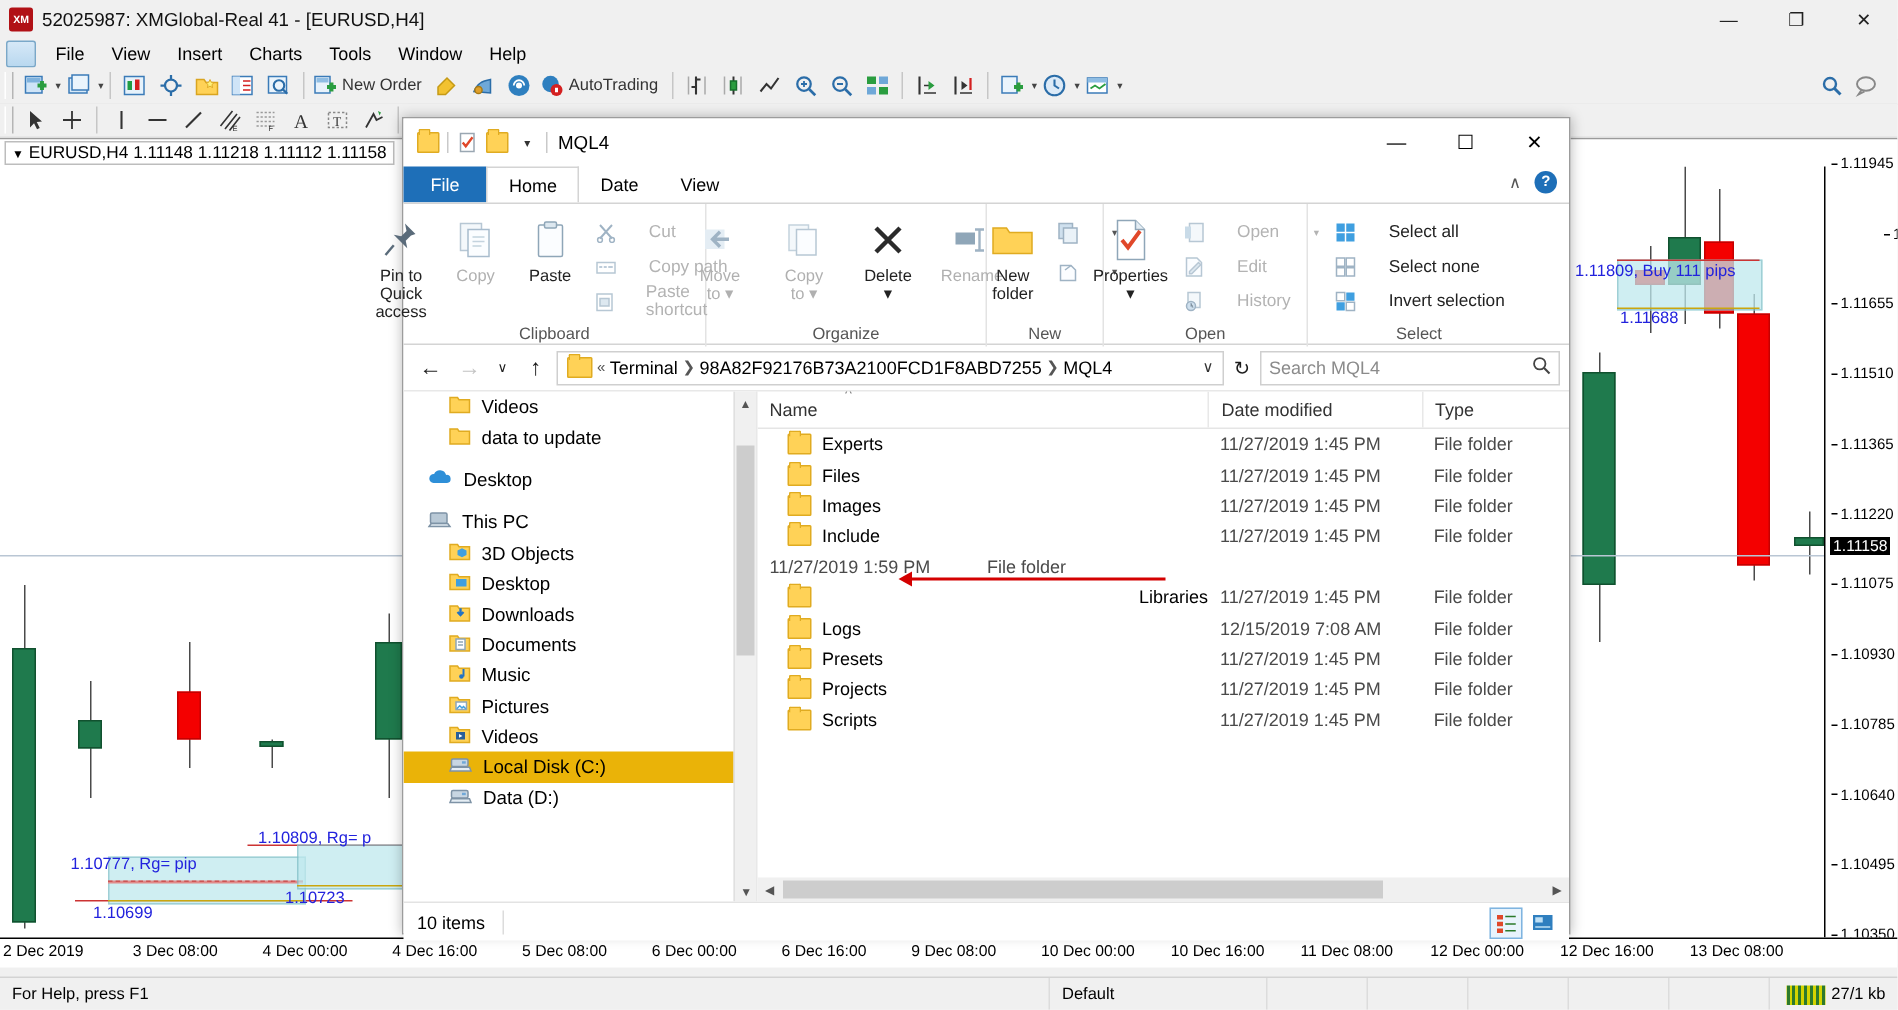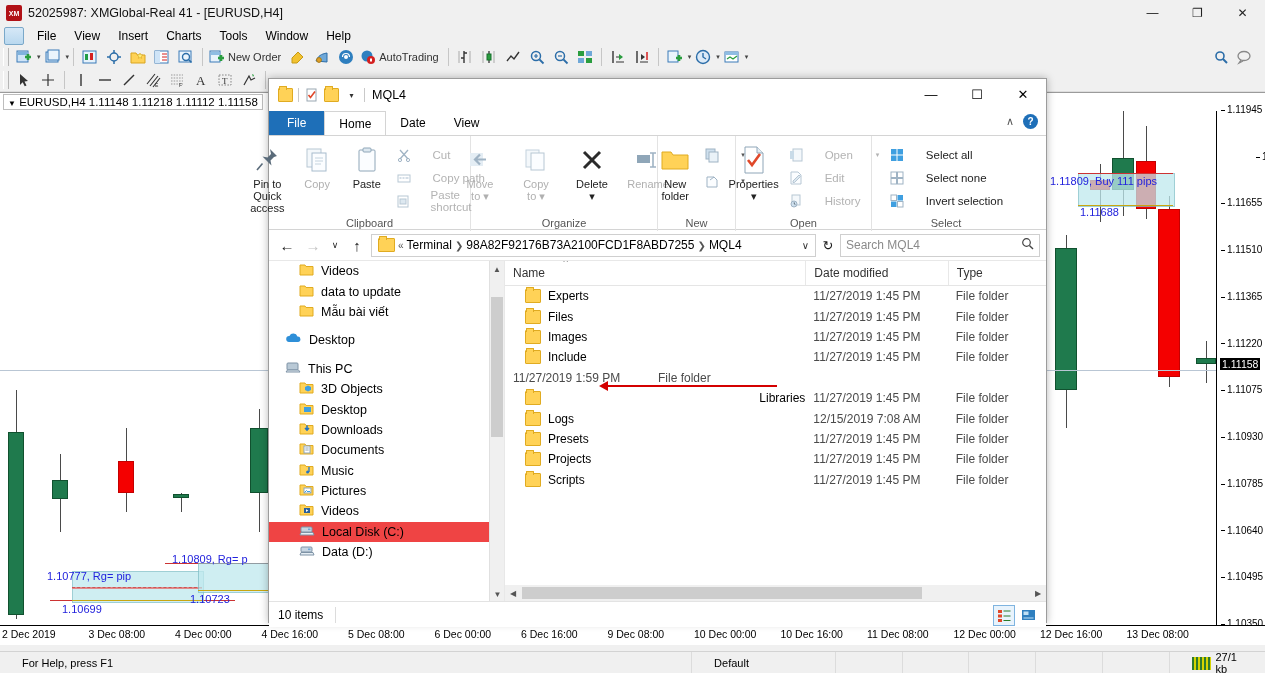--- a/index.html
+++ b/index.html
@@ -62,21 +62,21 @@
   .body.up{background:#1f7a4d;border:1px solid #11512f;}
   .body.dn{background:#f40000;border:1px solid #c40000;}
 
   .ann{position:absolute;color:#2222dd;font-size:11px;white-space:nowrap;}
   .ann-box{position:absolute;background:#bfe9ee;opacity:.75;border:1px solid #7fbfc7;}
   .hline{position:absolute;height:1px;}
 
   
   .mt4-status{position:absolute;left:0;top:651px;width:1265px;height:22px;background:#f0f0f0;
     border-top:1px solid #d3d3d3;display:flex;align-items:center;font-size:11px;color:#000;}
-  .st-cell{height:22px;display:flex;align-items:center;padding:0 22px;box-sizing:border-box;
+  .st-cell{height:22px;display:flex;align-items:center;padding:0 8px;box-sizing:border-box;
     border-right:1px solid #dcdcdc;}
   .st-bars{display:inline-block;width:26px;height:13px;margin-right:4px;
     background:repeating-linear-gradient(90deg,#2d7a2d 0 2px,#d4d400 2px 4px);}
 
   
   .exp{position:absolute;left:268px;top:78px;width:779px;height:545px;background:#fff;
     border:1px solid #9c9c9c;box-shadow:0 0 8px rgba(0,0,0,.28);box-sizing:border-box;}
   .exp-title{height:32px;display:flex;align-items:center;background:#fff;position:relative;}
   .qat{display:flex;align-items:center;gap:5px;padding-left:9px;}
   .qat-ic{width:15px;height:15px;display:flex;align-items:center;justify-content:center;}
@@ -121,21 +121,21 @@
   .crumb-sep{color:#555;font-size:10px;}
   .crumb-end{margin-left:auto;display:flex;align-items:center;gap:7px;padding-right:2px;}
   .searchbox{width:200px;height:23px;border:1px solid #cfcfcf;background:#fff;display:flex;align-items:center;
     padding:0 5px;box-sizing:border-box;font-size:12px;color:#8b8b8b;}
   .searchbox .sg{margin-left:auto;color:#444;font-size:12px;}
 
   .exp-body{display:flex;height:341px;background:#fff;border-top:1px solid #e8e8e8;box-sizing:border-box;}
   .navpane{width:236px;position:relative;overflow:hidden;border-right:1px solid #e8e8e8;box-sizing:border-box;}
   .nav-item{height:20.4px;display:flex;align-items:center;gap:7px;padding-left:30px;font-size:12.5px;color:#000;}
   .nav-item.lvl0{padding-left:16px;}
-  .nav-item.sel{background:#ef4444;}
+  .nav-item.sel{background:#eab308;}
   .nav-scroll{position:absolute;right:0;top:0;width:15px;height:341px;background:#f0f0f0;
     border-left:1px solid #e0e0e0;box-sizing:border-box;}
   .nav-scroll .arrow{height:16px;display:flex;align-items:center;justify-content:center;font-size:8px;color:#555;}
   .nav-thumb{position:absolute;left:1px;width:12px;background:#cdcdcd;}
 
   .listpane{flex:1;position:relative;overflow:hidden;}
   .colhdr{height:24px;display:flex;align-items:center;border-bottom:1px solid #e5e5e5;font-size:12px;color:#333;}
   .col{padding-left:8px;box-sizing:border-box;position:relative;height:24px;display:flex;align-items:center;}
   .col+.col{border-left:1px solid #e8e8e8;}
   .sortmark{position:absolute;left:58px;top:-6px;font-size:9px;color:#777;}
@@ -886,26 +886,20 @@
               <span><svg width="15" height="13" viewBox="0 0 15 13">
                   <path d="M1 2h5l1 1.5h7V12H1z" fill="#ffd257" stroke="#e0ab21"></path>
                 </svg></span>
               <span>Videos</span>
             </div>
             <div class="nav-item">
               <span><svg width="15" height="13" viewBox="0 0 15 13">
                   <path d="M1 2h5l1 1.5h7V12H1z" fill="#ffd257" stroke="#e0ab21"></path>
                 </svg></span>
               <span>data to update</span>
-            </div>
-            <div class="nav-item">
-              <span><svg width="15" height="13" viewBox="0 0 15 13">
-                  <path d="M1 2h5l1 1.5h7V12H1z" fill="#ffd257" stroke="#e0ab21"></path>
-                </svg></span>
-              <span>Mẫu bài viết</span>
             </div>
             <div class="nav-item" style="height: 8px;">
               <span></span>
               <span></span>
             </div>
             <div class="nav-item lvl0">
               <span><svg width="17" height="13" viewBox="0 0 17 13">
                   <path d="M4 10a3 3 0 01.4-6 4.3 4.3 0 018 .6A2.7 2.7 0 0113 10z" fill="#2e8fd8"></path>
                 </svg></span>
               <span>Desktop</span>

